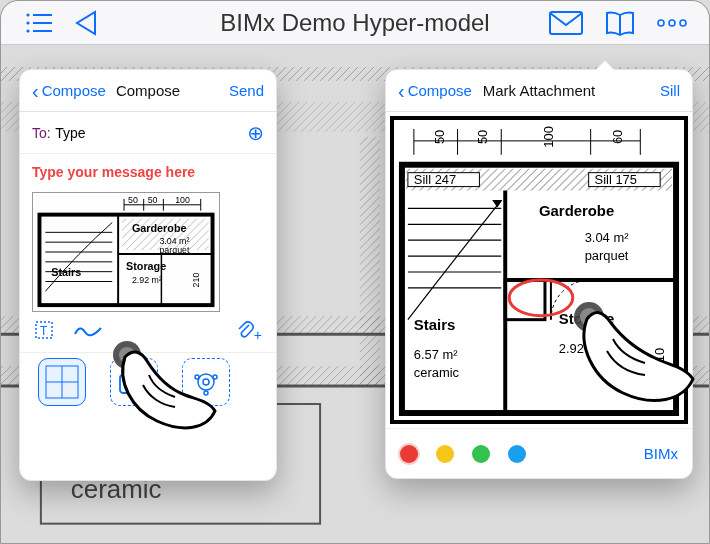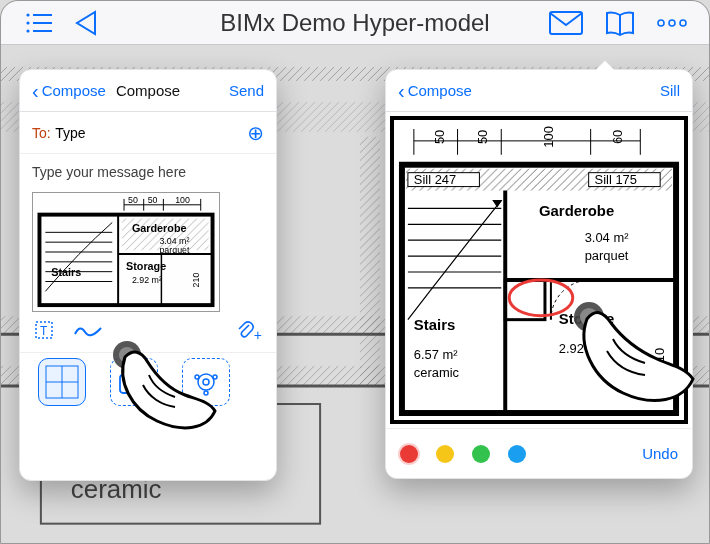--- a/index.html
+++ b/index.html
@@ -66,25 +66,25 @@
   }
   .pophead .center { position: absolute; left: 0; right: 0; text-align: center; font-size: 15px; color: #111; font-weight: 400; pointer-events:none;}
   .link { color: #0a6eff; font-size: 15px; cursor: pointer; display:flex; align-items:center; gap:3px; z-index:1;}
   .chev { font-size: 20px; line-height: 1; }
 
   
   .to-row {
     height: 42px; display: flex; align-items: center; justify-content: space-between;
     padding: 0 12px; border-bottom: 1px solid #eee;
   }
-  .to-row .label { font-size: 14px; color: #c2410c; }
+  .to-row .label { font-size: 14px; color: #701a75; }
   .to-row .name { font-size: 14px; color: #000; }
   .add-circ { color:#0a6eff; font-size:20px; }
   .msg-input {
-    padding: 10px 12px 4px; color: #404040; font-size: 14px;
+    padding: 10px 12px 4px; color: #ef4444; font-size: 14px; font-weight: bold;
   }
   .thumb-wrap { padding: 8px 12px 0; }
   .thumb {
     width: 188px; height: 120px; border: 1px solid #999; background:#fefefe;
     position: relative;
   }
   .thumb svg { width:100%; height:100%; }
 
   .toolbar {
     display:flex; align-items:center; gap:20px; padding: 6px 14px;
@@ -310,20 +310,21 @@
   <path d="M52 38 C56 48 66 56 78 60" fill="none" stroke="#000" stroke-width="2"></path>
   <path d="M46 48 C52 60 64 68 78 70" fill="none" stroke="#000" stroke-width="2"></path>
 </svg>
 
 <div class="popover markup">
   <div class="pophead">
     <div class="link">
       <span class="chev">‹</span>
       <span>Compose</span>
     </div>
+    <div class="center">Mark Attachment</div>
     <div class="link">Sill</div>
   </div>
 
   <div class="mark-canvas">
     <svg viewBox="0 0 292 300">
 
       <g stroke="#000" stroke-width="1">
         <line x1="20" y1="8" x2="20" y2="34"></line>
           <line x1="64" y1="8" x2="64" y2="34"></line>
         <line x1="108" y1="8" x2="108" y2="34"></line>
@@ -375,21 +376,21 @@
 
       <ellipse cx="148" cy="178" rx="32" ry="18" fill="none" stroke="#e93a36" stroke-width="3"></ellipse>
     </svg>
   </div>
 
   <div class="mark-foot">
     <div class="dot red"></div>
     <div class="dot yellow"></div>
     <div class="dot green"></div>
     <div class="dot blue"></div>
-    <div class="undo">Undo</div>
+    <div class="undo">BIMx</div>
   </div>
 </div>
 
 <svg class="hand" style="left:556px; top:296px;" width="150" height="140" viewBox="0 0 150 140">
   <circle cx="32" cy="20" r="15" fill="#444" opacity=".9"></circle>
   <circle cx="32" cy="20" r="9" fill="#888"></circle>
   <path d="M30 22 C20 48 36 82 66 96 C96 110 126 104 136 82 C128 70 112 68 100 62 C82 54 66 42 54 26 C46 14 38 12 30 22 Z" fill="#fff" stroke="#000" stroke-width="3"></path>
   <path d="M56 42 C62 54 74 62 88 66" fill="none" stroke="#000" stroke-width="2"></path>
   <path d="M50 54 C58 68 72 76 88 78" fill="none" stroke="#000" stroke-width="2"></path>
 </svg>

